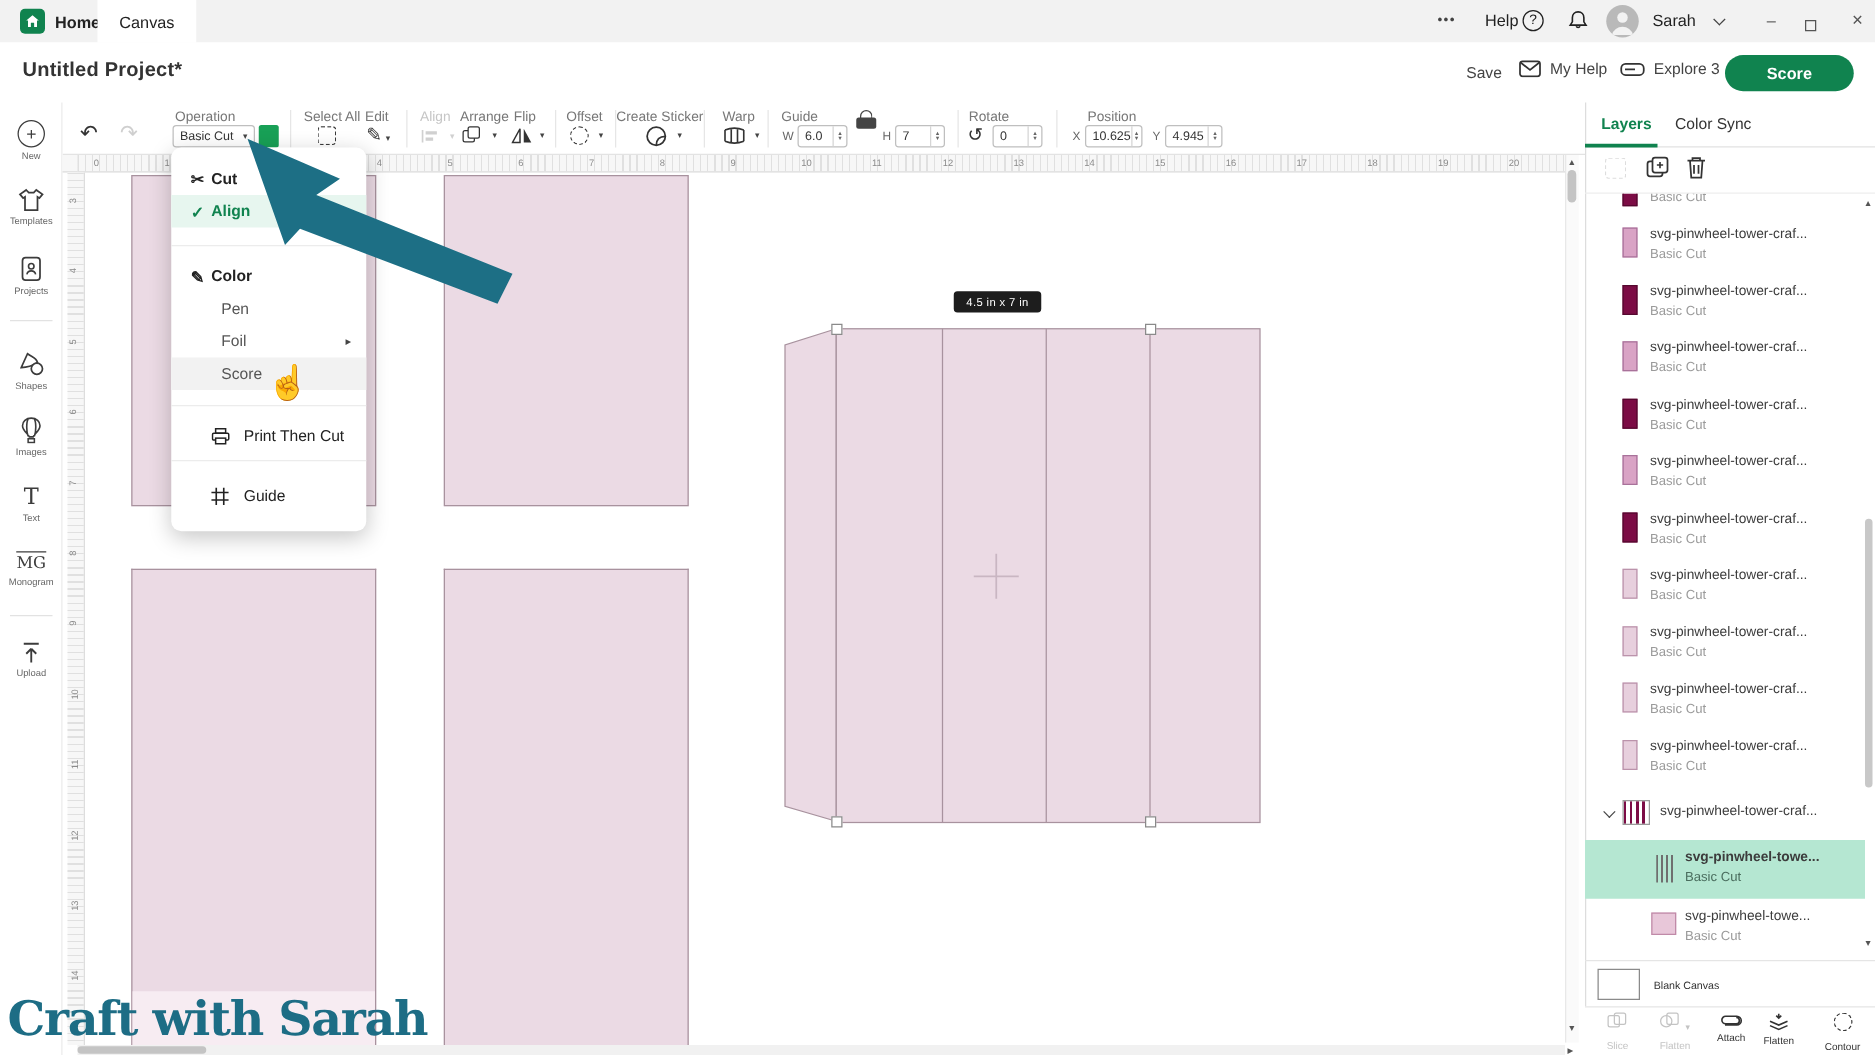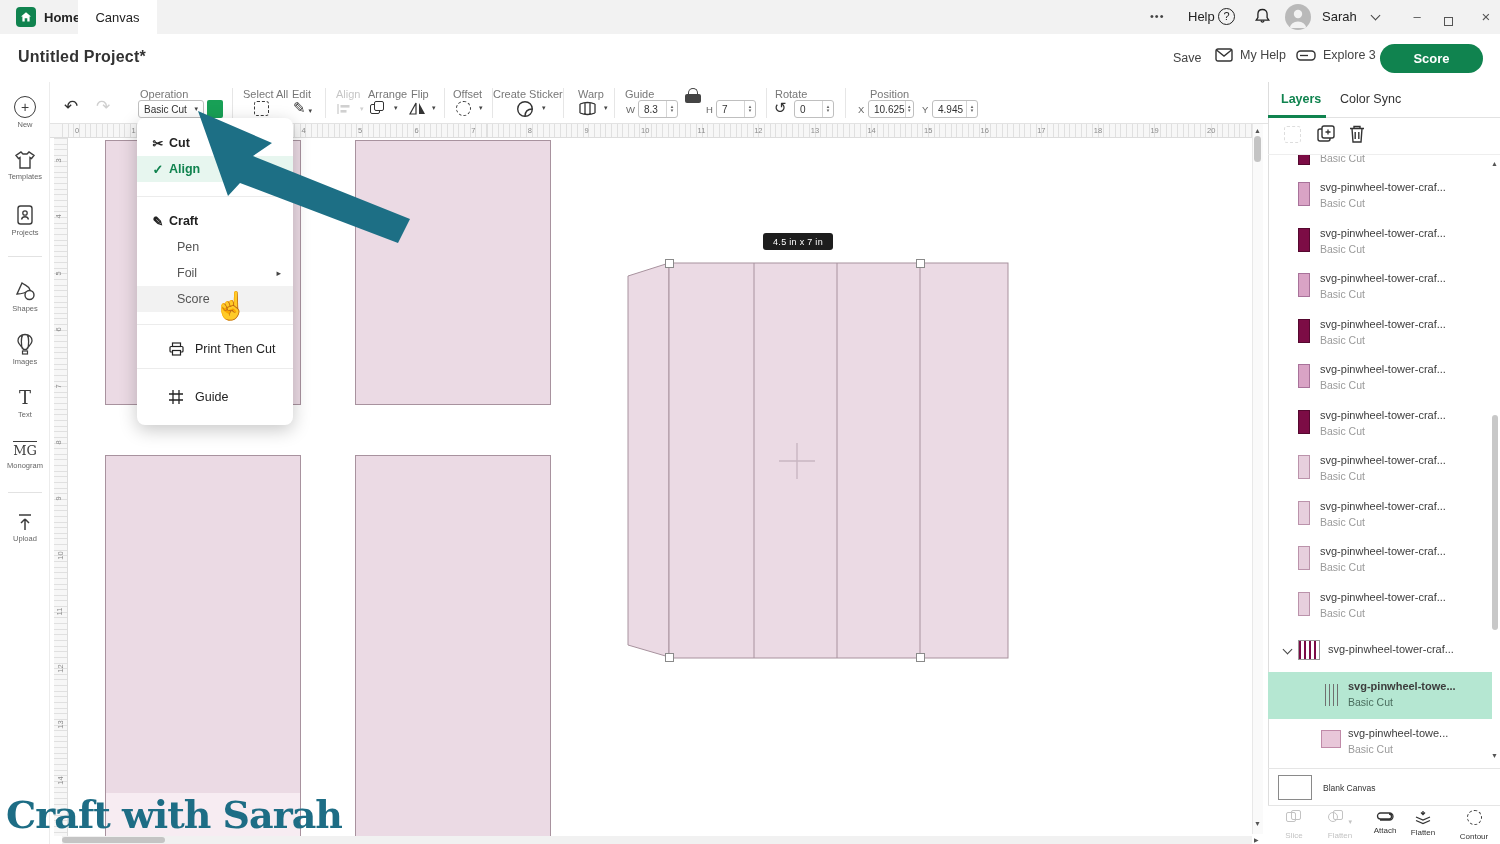--- a/index.html
+++ b/index.html
@@ -195,21 +195,21 @@
       <path d="M2 3 C7 1 12 1 17 3 M2 12 C7 14 12 14 17 12 M2 3 L2 12 M7 2 L7 13 M12 2 L12 13 M17 3 L17 12" fill="none" stroke="#333" stroke-width="1.3"></path>
     </svg>
 </span><span class="caret abs" style="left:601px;top:104px;">▾</span>
 <div class="vdiv" style="left:614px;"></div>
 
 <span class="tlabel" style="left:625px;">Guide</span>
 <span class="abs" style="left:688px;top:88px;width:10px;height:8px;border:1.3px solid #444;border-bottom:none;border-radius:5px 5px 0 0;"></span>
 <span class="abs" style="left:685px;top:94px;width:16px;height:9px;background:#444;border-radius:2px;"></span>
 <span class="axlab" style="left:626px;">W</span>
 <div class="numbox" style="left:638px;width:40px;">
-  <span class="val">8.3</span>
+  <span class="val">6.0</span>
   <span class="stepper">
       <span>▲</span>
       <span>▼</span>
     </span>
 </div>
 <span class="axlab" style="left:706px;">H</span>
 <div class="numbox" style="left:716px;width:40px;">
   <span class="val">7</span>
   <span class="stepper">
       <span>▲</span>
@@ -384,21 +384,21 @@
     <span class="mi">✂</span>
     <span>Cut</span>
   </div>
   <div class="mrow" style="top:38px;background:#e7f6ef;color:#10834f;font-weight:700;">
     <span class="mi" style="color:#10834f;">✓</span>
     <span>Align</span>
   </div>
   <div class="mdiv" style="top:78px;"></div>
   <div class="mrow" style="top:90px;font-weight:700;">
     <span class="mi">✎</span>
-    <span>Craft</span>
+    <span>Color</span>
   </div>
   <div class="mrow msub" style="top:116px;">
       <span>Pen</span>
     </div>
   <div class="mrow msub" style="top:142px;">
     <span>Foil</span>
     <span style="position:absolute;right:12px;font-size:9px;color:#444;">▸</span>
   </div>
   <div class="mrow msub" style="top:168px;background:#f2f2f2;">
       <span>Score</span>

